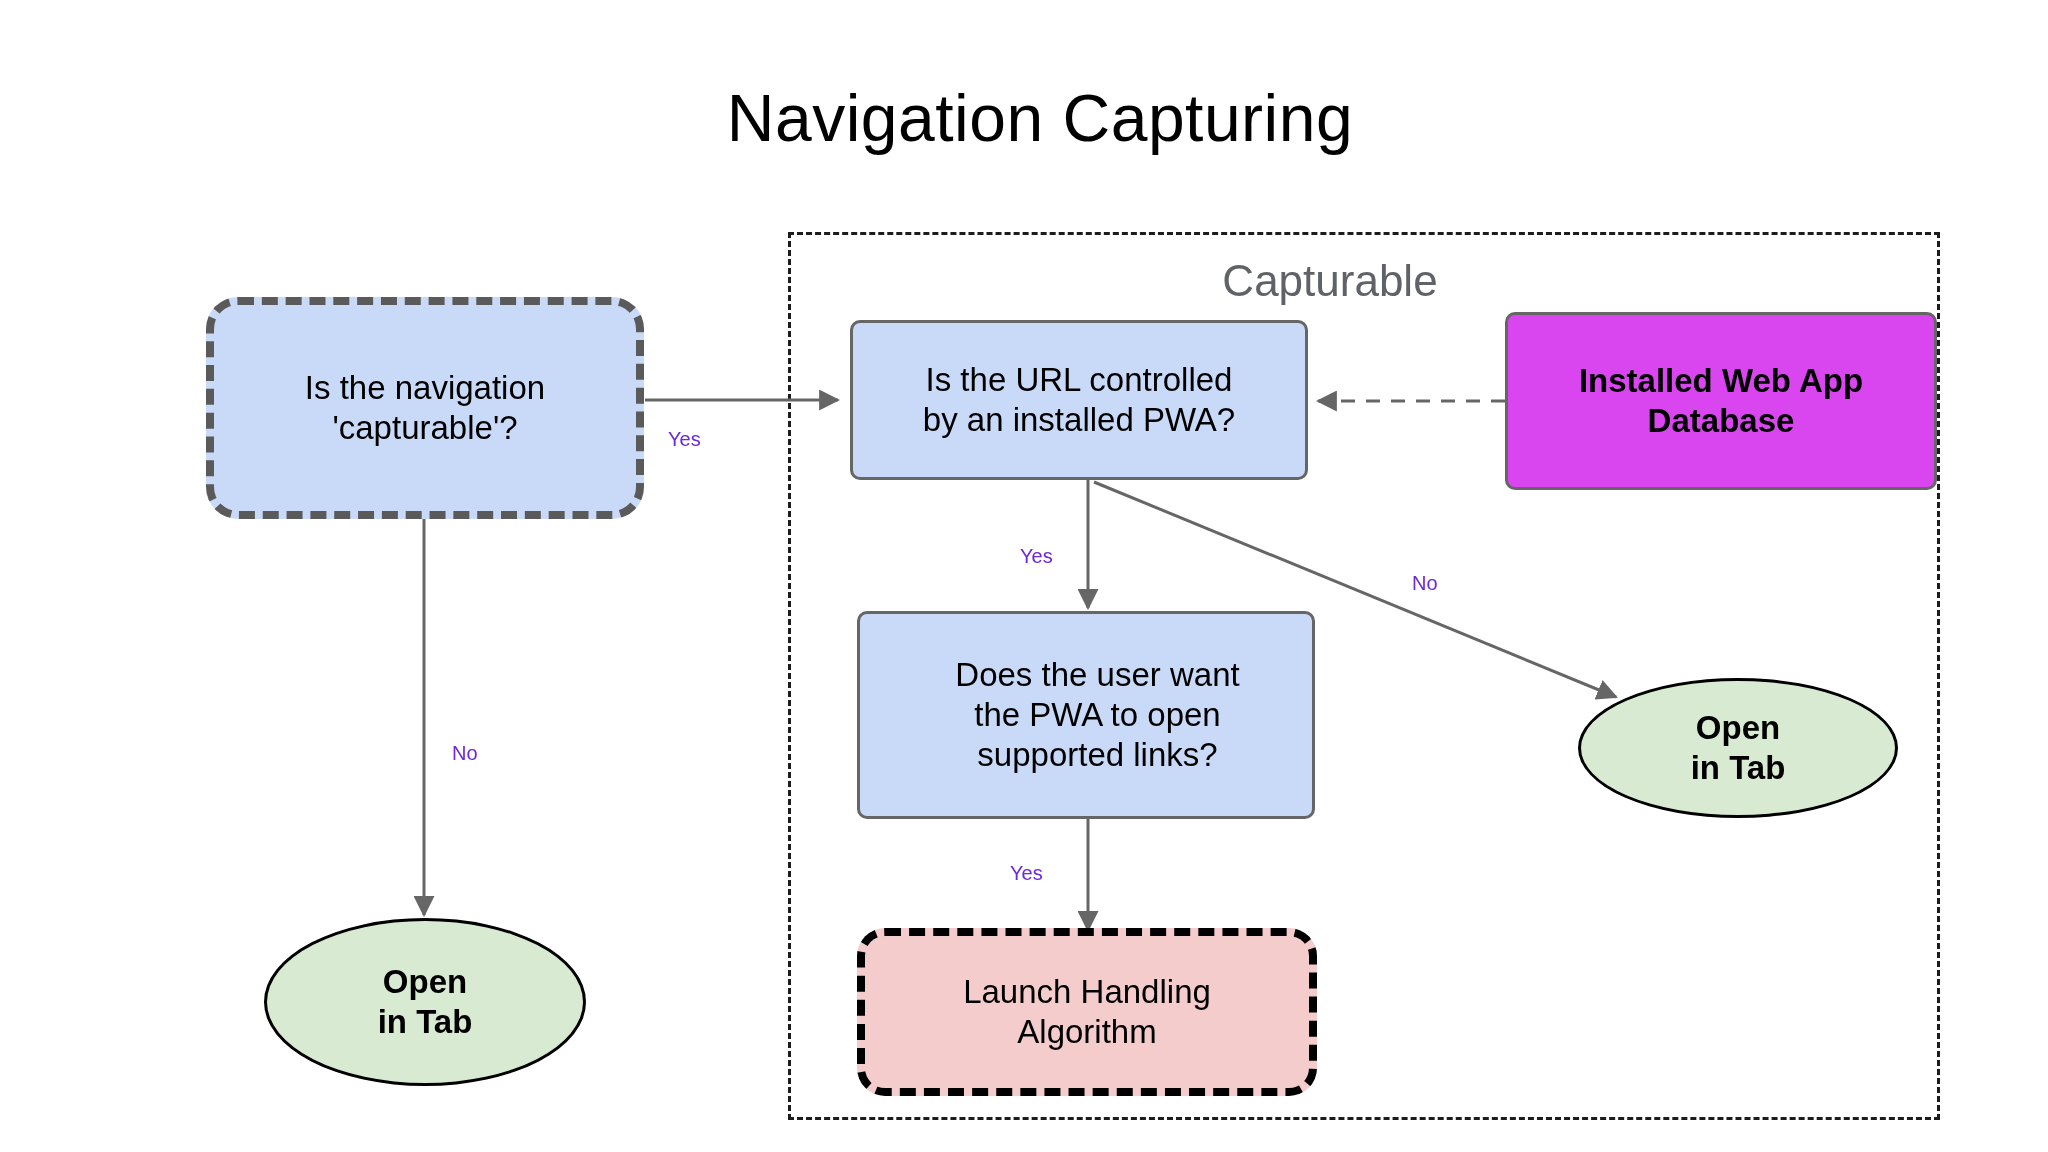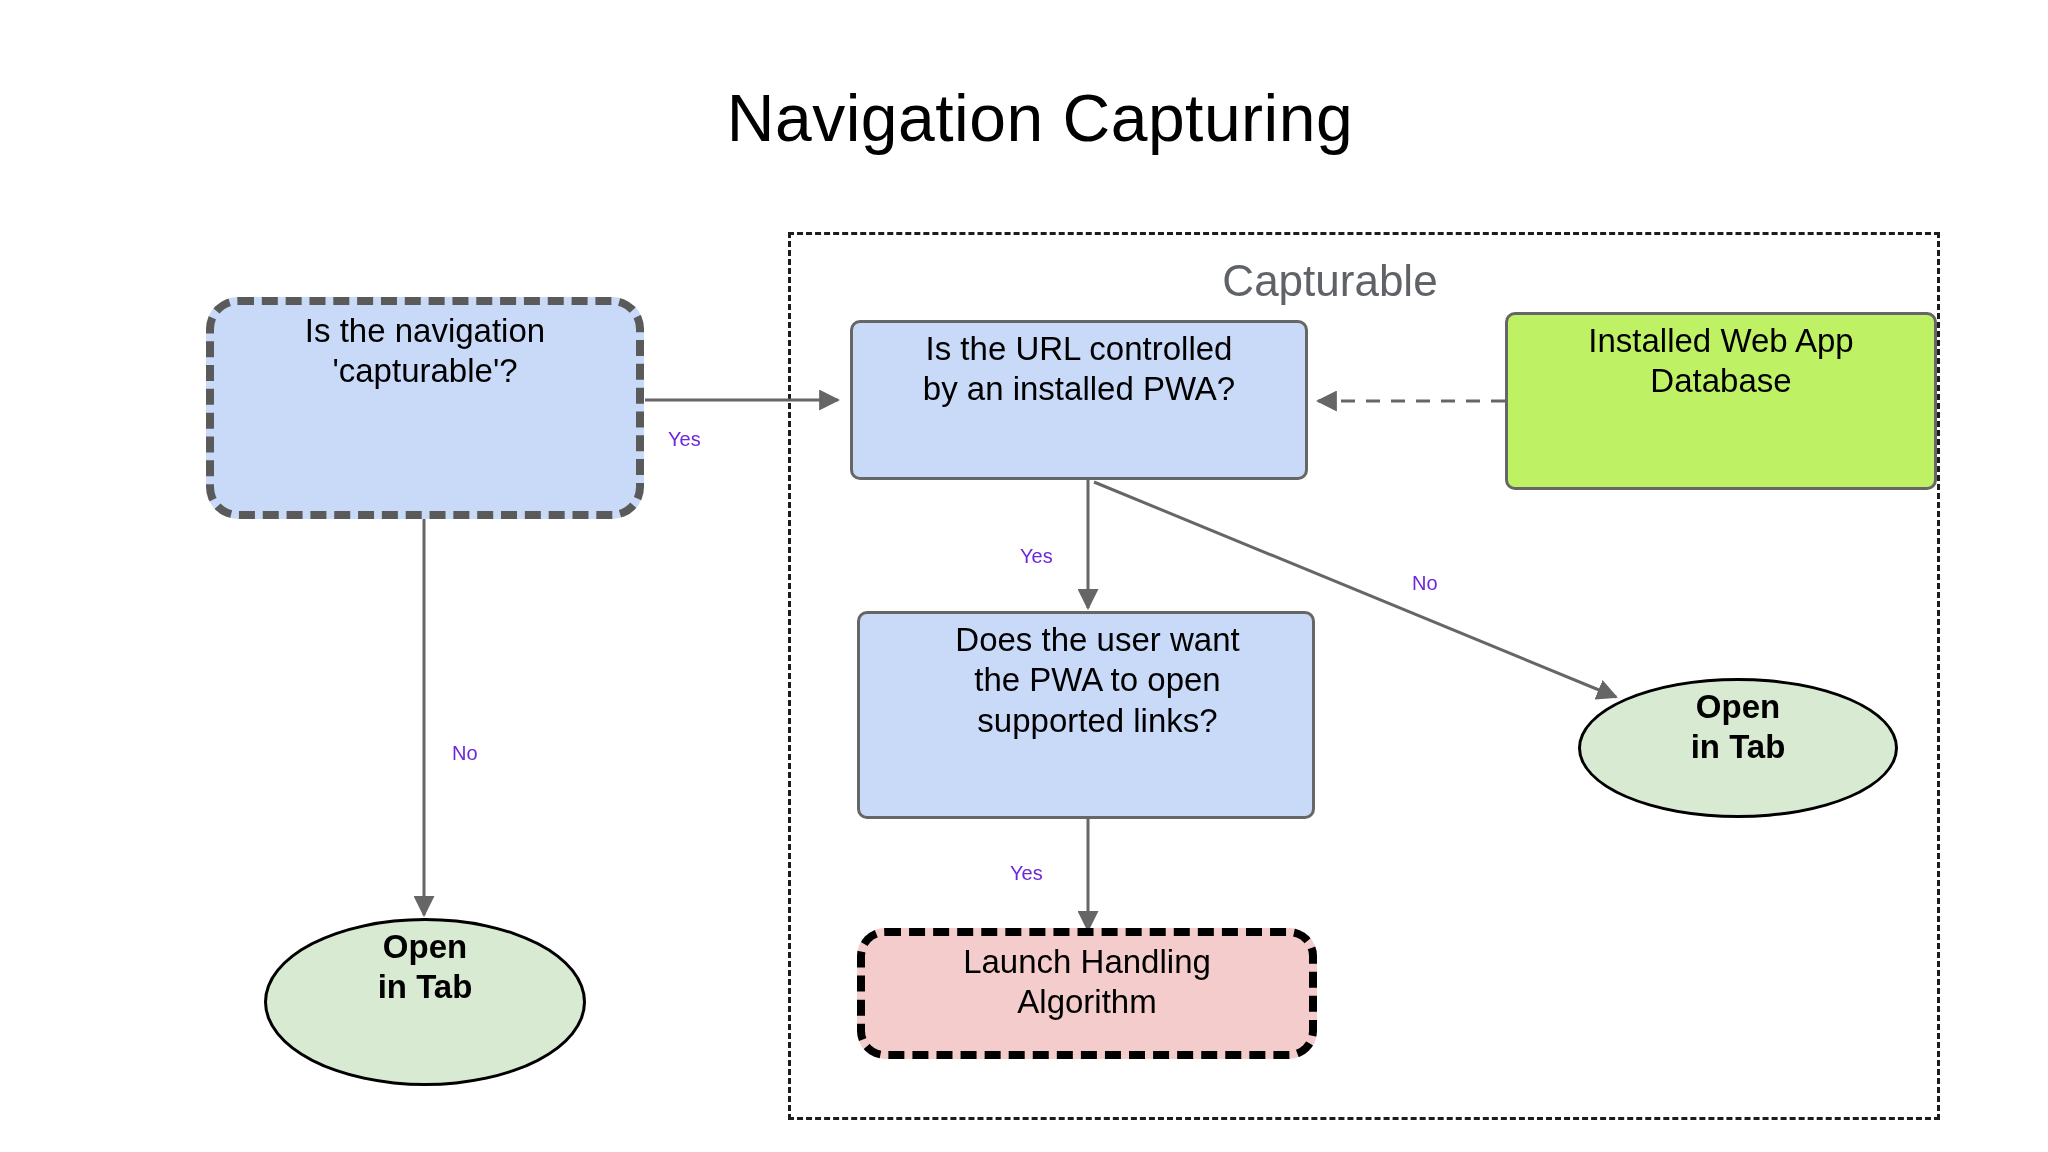--- a/index.html
+++ b/index.html
@@ -55,33 +55,34 @@
     color: #5f6368;
     white-space: nowrap;
     text-align: center;
   }
 
   
   .node {
     position: absolute;
     box-sizing: border-box;
     display: flex;
+    align-items: center;
     justify-content: center;
     text-align: center;
     color: #000000;
     font-size: 33px;
     line-height: 1.22;
     padding: 6px 14px;
   }
   .node .node-label { display: block; white-space: pre-line; }
 
   .node.rounded       { border-radius: 10px; }
   .node.fill-blue     { background: #c9daf8; }
   .node.fill-pink     { background: #f4cccc; }
-  .node.fill-gray     { background: #bef264; }
+  .node.fill-gray     { background: #d946ef; font-weight: bold; }
   .node.fill-green    { background: #d9ead3; }
 
   .node.border-solid-gray  { border: 3px solid #666666; }
   .node.border-dashed-gray { border: 8px dashed #5a5a5a; border-radius: 32px; }
   .node.border-dashed-black{ border: 8px dashed #000000; border-radius: 28px; }
 
   .node.ellipse {
     border-radius: 50%;
     border: 3px solid #000000;
     font-weight: bold;
@@ -173,18 +174,18 @@
     <span class="node-label">Open
 in Tab</span>
   </div>
 
   <div class="node rounded fill-blue border-solid-gray" style="left:857px; top:611px; width:458px; height:208px;padding-left:37px;">
     <span class="node-label">Does the user want
 the PWA to open
 supported links?</span>
   </div>
 
-  <div class="node rounded fill-pink border-dashed-black" style="left:857px; top:928px; width:460px; height:131px;">
+  <div class="node rounded fill-pink border-dashed-black" style="left:857px; top:928px; width:460px; height:168px;">
     <span class="node-label">Launch Handling
 Algorithm</span>
   </div>
 
 </div>
 
 </body></html>

